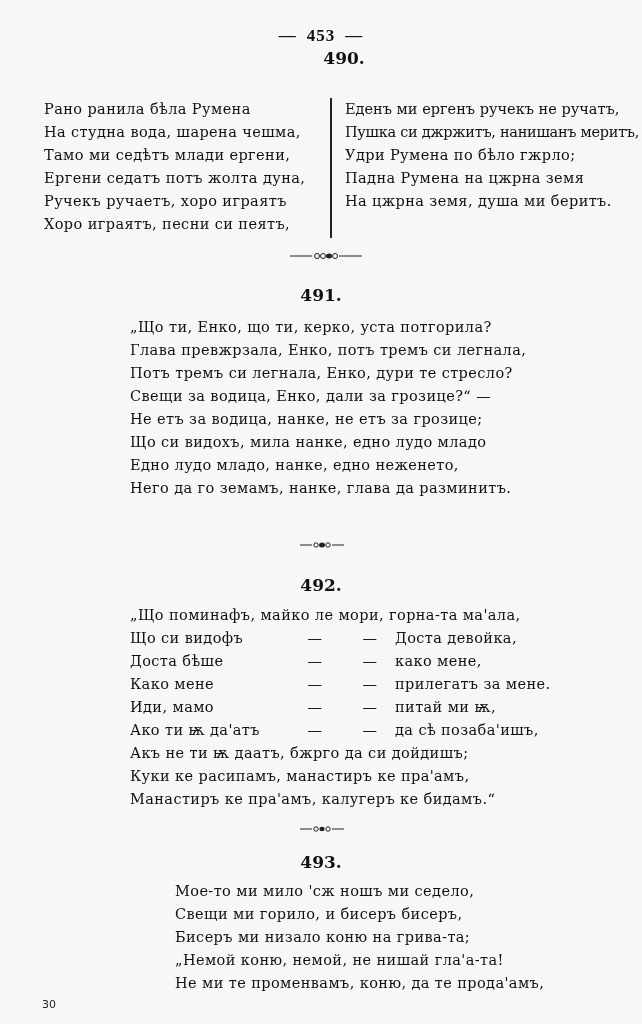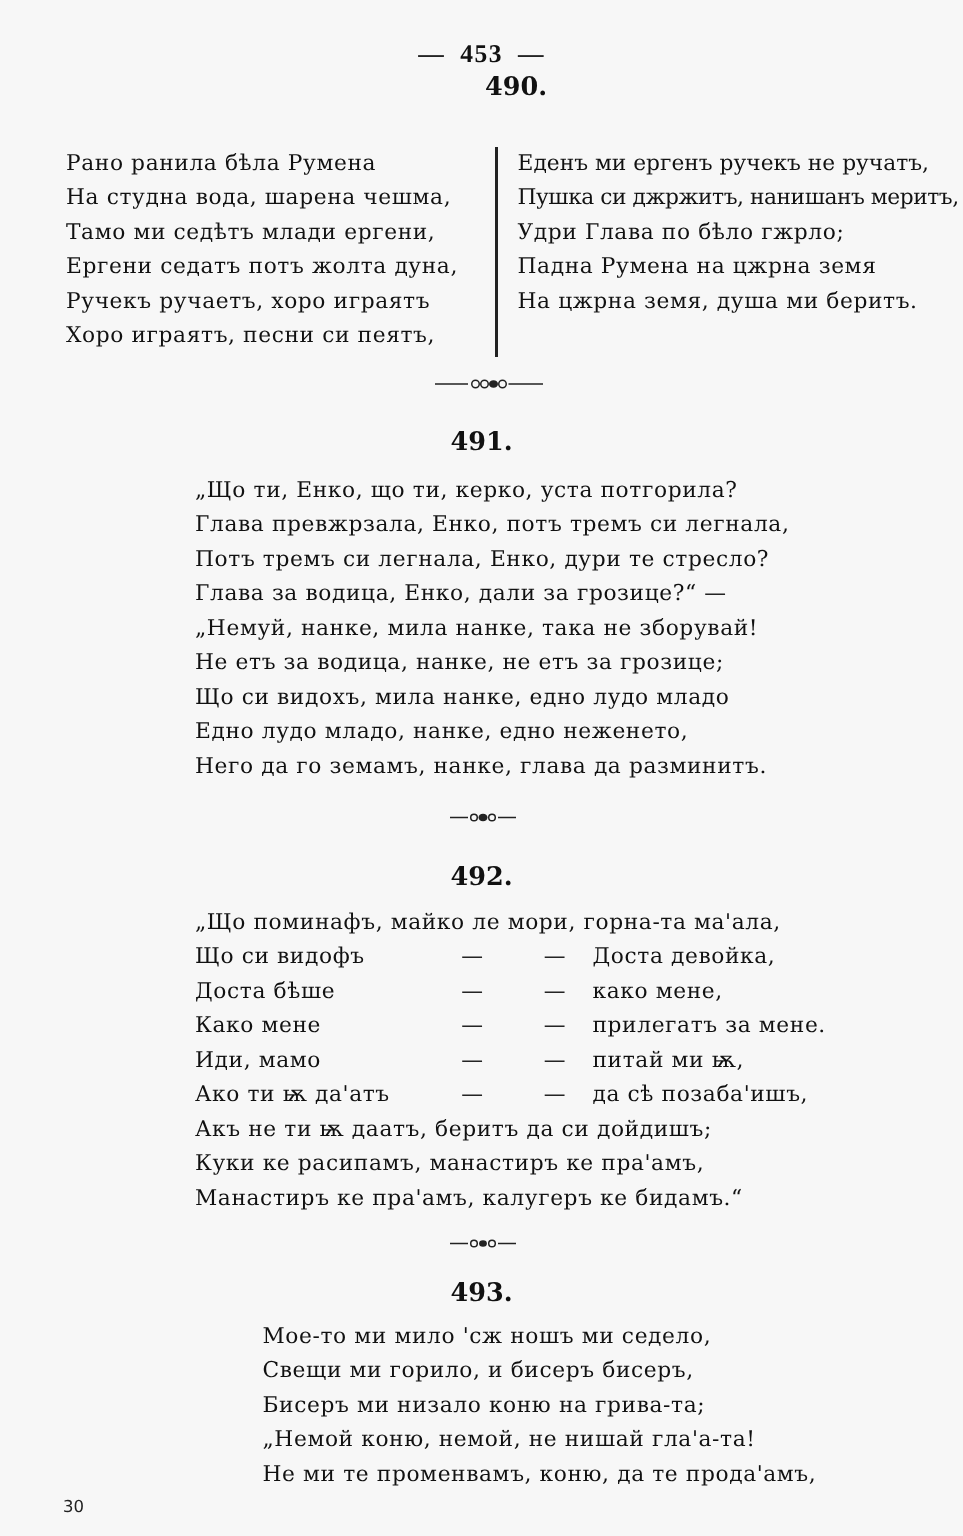--- a/index.html
+++ b/index.html
@@ -35,43 +35,42 @@
   <div class="line">На студна вода, шарена чешма,</div>
   <div class="line">Тамо ми седѣтъ млади ергени,</div>
   <div class="line">Ергени седатъ потъ жолта дуна,</div>
   <div class="line">Ручекъ ручаетъ, хоро играятъ</div>
   <div class="line">Хоро играятъ, песни си пеятъ,</div>
 </div>
 <div class="vrule"></div>
 <div class="col" style="left:345px; top:98px;">
   <div class="line" style="letter-spacing:0px;">Еденъ ми ергенъ ручекъ не ручатъ,</div>
   <div class="line" style="letter-spacing:-0.3px;">Пушка си джржитъ, нанишанъ меритъ,</div>
-  <div class="line">Удри Глава по бѣло гжрло;</div>
+  <div class="line">Удри Румена по бѣло гжрло;</div>
   <div class="line">Падна Румена на цжрна земя</div>
   <div class="line">На цжрна земя, душа ми беритъ.</div>
 </div>
 
 <div class="orn" style="left:290px; top:252px;">
   <svg width="72" height="8" viewBox="0 0 72 8">
       <line x1="0" y1="4" x2="22" y2="4" stroke="#222" stroke-width="1"></line>
       <circle cx="27" cy="4" r="2.5" fill="none" stroke="#222"></circle>
       <circle cx="33" cy="4" r="2.5" fill="none" stroke="#222"></circle>
       <ellipse cx="39" cy="4" rx="3" ry="2.5" fill="#222"></ellipse>
       <circle cx="45" cy="4" r="2.5" fill="none" stroke="#222"></circle>
       <line x1="49" y1="4" x2="72" y2="4" stroke="#222" stroke-width="1"></line>
     </svg>
 </div>
 
 <div class="abs snum" style="top:285px;">491.</div>
 <div class="col" style="left:130px; top:316px;">
   <div class="line">„Що ти, Енко, що ти, керко, уста потгорила?</div>
   <div class="line">Глава превжрзала, Енко, потъ тремъ си легнала,</div>
   <div class="line">Потъ тремъ си легнала, Енко, дури те стресло?</div>
-  <div class="line">Глава за водица, Енко, дали за грозице?“ —</div>
-  <div class="line">„Немуй, нанке, мила нанке, така не зборувай!</div>
+  <div class="line">Свещи за водица, Енко, дали за грозице?“ —</div>
   <div class="line">Не етъ за водица, нанке, не етъ за грозице;</div>
   <div class="line">Що си видохъ, мила нанке, едно лудо младо</div>
   <div class="line">Едно лудо младо, нанке, едно неженето,</div>
   <div class="line">Него да го земамъ, нанке, глава да разминитъ.</div>
 </div>
 
 <div class="orn" style="left:300px; top:541px;">
   <svg width="44" height="8" viewBox="0 0 44 8">
       <line x1="0" y1="4" x2="12" y2="4" stroke="#222"></line>
       <circle cx="16" cy="4" r="2.2" fill="none" stroke="#222"></circle>
@@ -107,21 +106,21 @@
     <span class="d1">—</span>
     <span class="d2">—</span>
     <span>питай ми ѭ,</span>
   </div>
   <div class="line row492">
     <span class="a">Ако ти ѭ да'атъ</span>
     <span class="d1">—</span>
     <span class="d2">—</span>
     <span>да сѣ позаба'ишъ,</span>
   </div>
-  <div class="line">Акъ не ти ѭ даатъ, беритъ да си дойдишъ;</div>
+  <div class="line">Акъ не ти ѭ даатъ, бжрго да си дойдишъ;</div>
   <div class="line">Куки ке расипамъ, манастиръ ке пра'амъ,</div>
   <div class="line">Манастиръ ке пра'амъ, калугеръ ке бидамъ.“</div>
 </div>
 
 <div class="orn" style="left:300px; top:825px;">
   <svg width="44" height="8" viewBox="0 0 44 8">
       <line x1="0" y1="4" x2="12" y2="4" stroke="#222"></line>
       <circle cx="16" cy="4" r="2.2" fill="none" stroke="#222"></circle>
       <ellipse cx="22" cy="4" rx="2.6" ry="2.2" fill="#222"></ellipse>
       <circle cx="28" cy="4" r="2.2" fill="none" stroke="#222"></circle>

